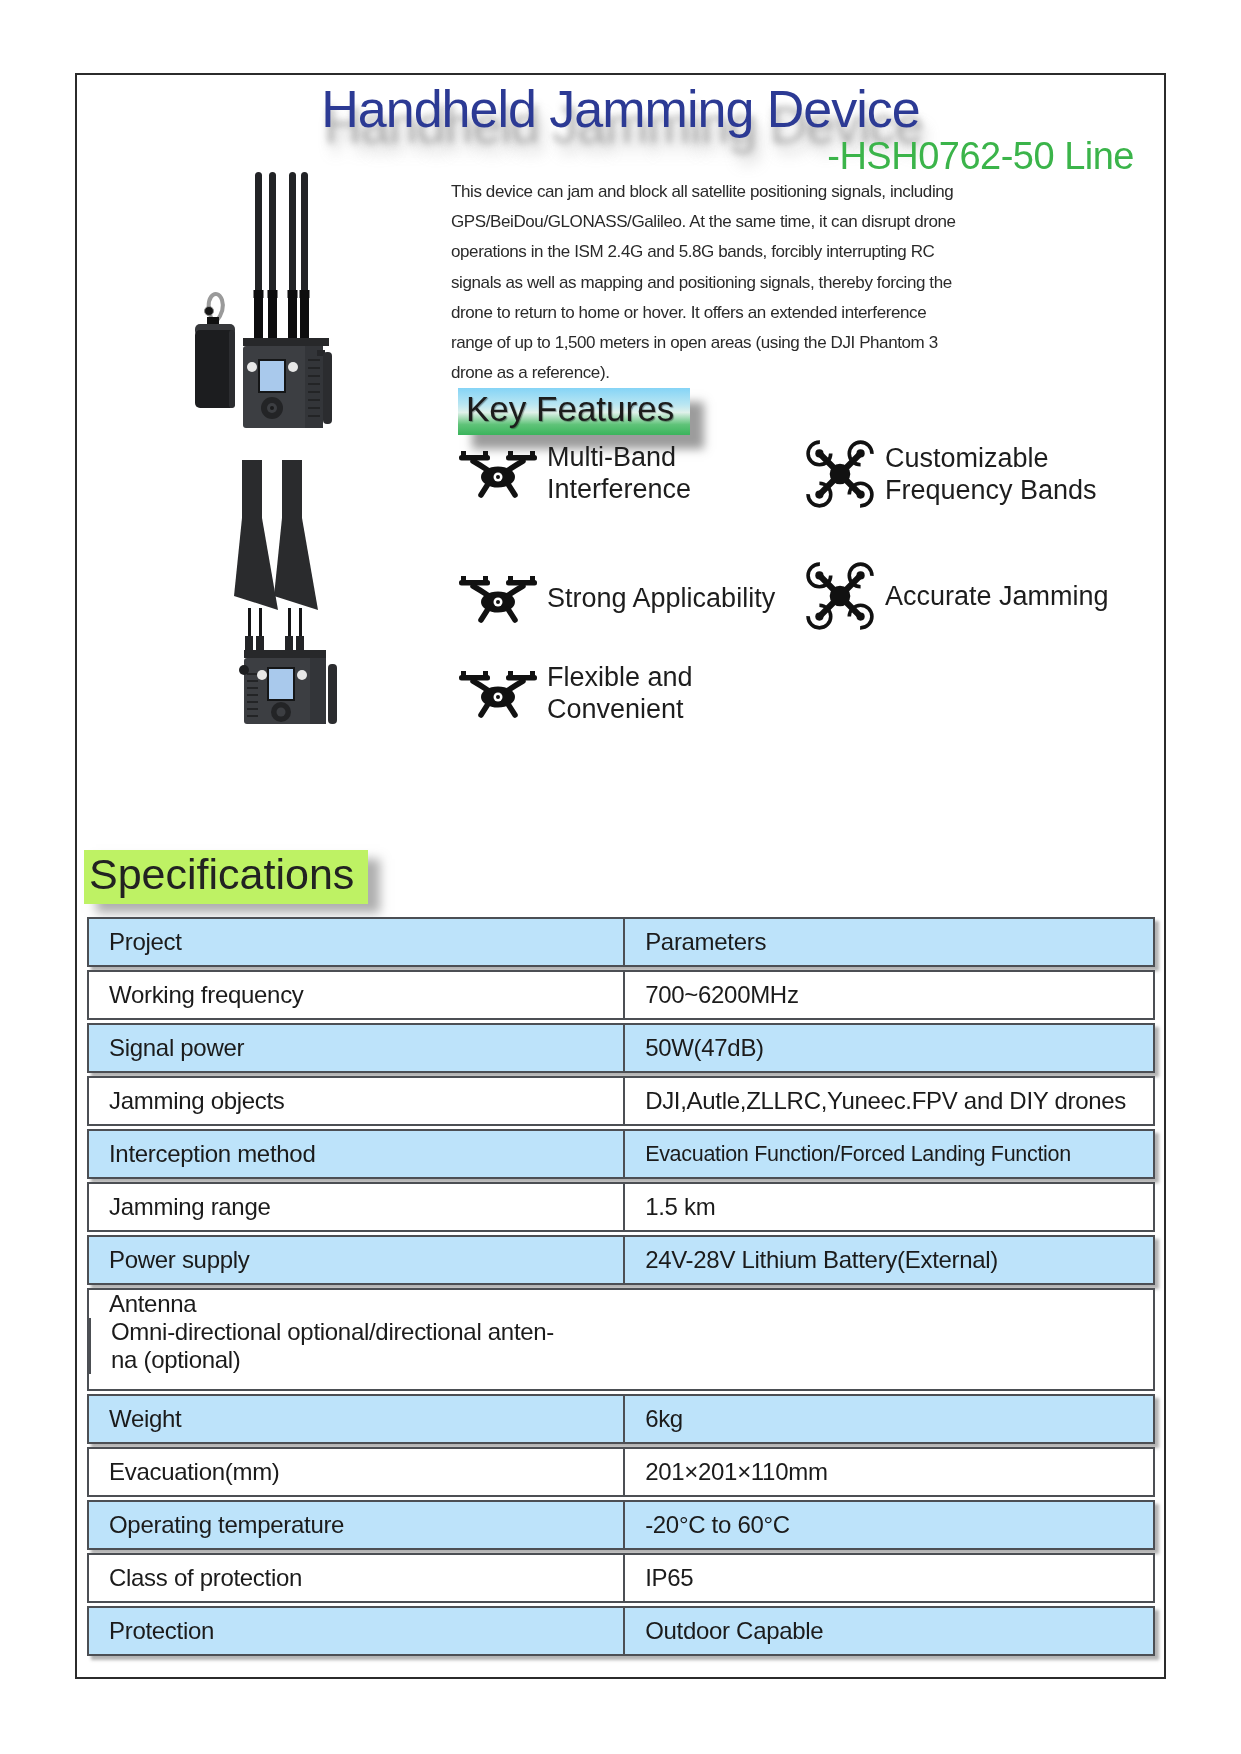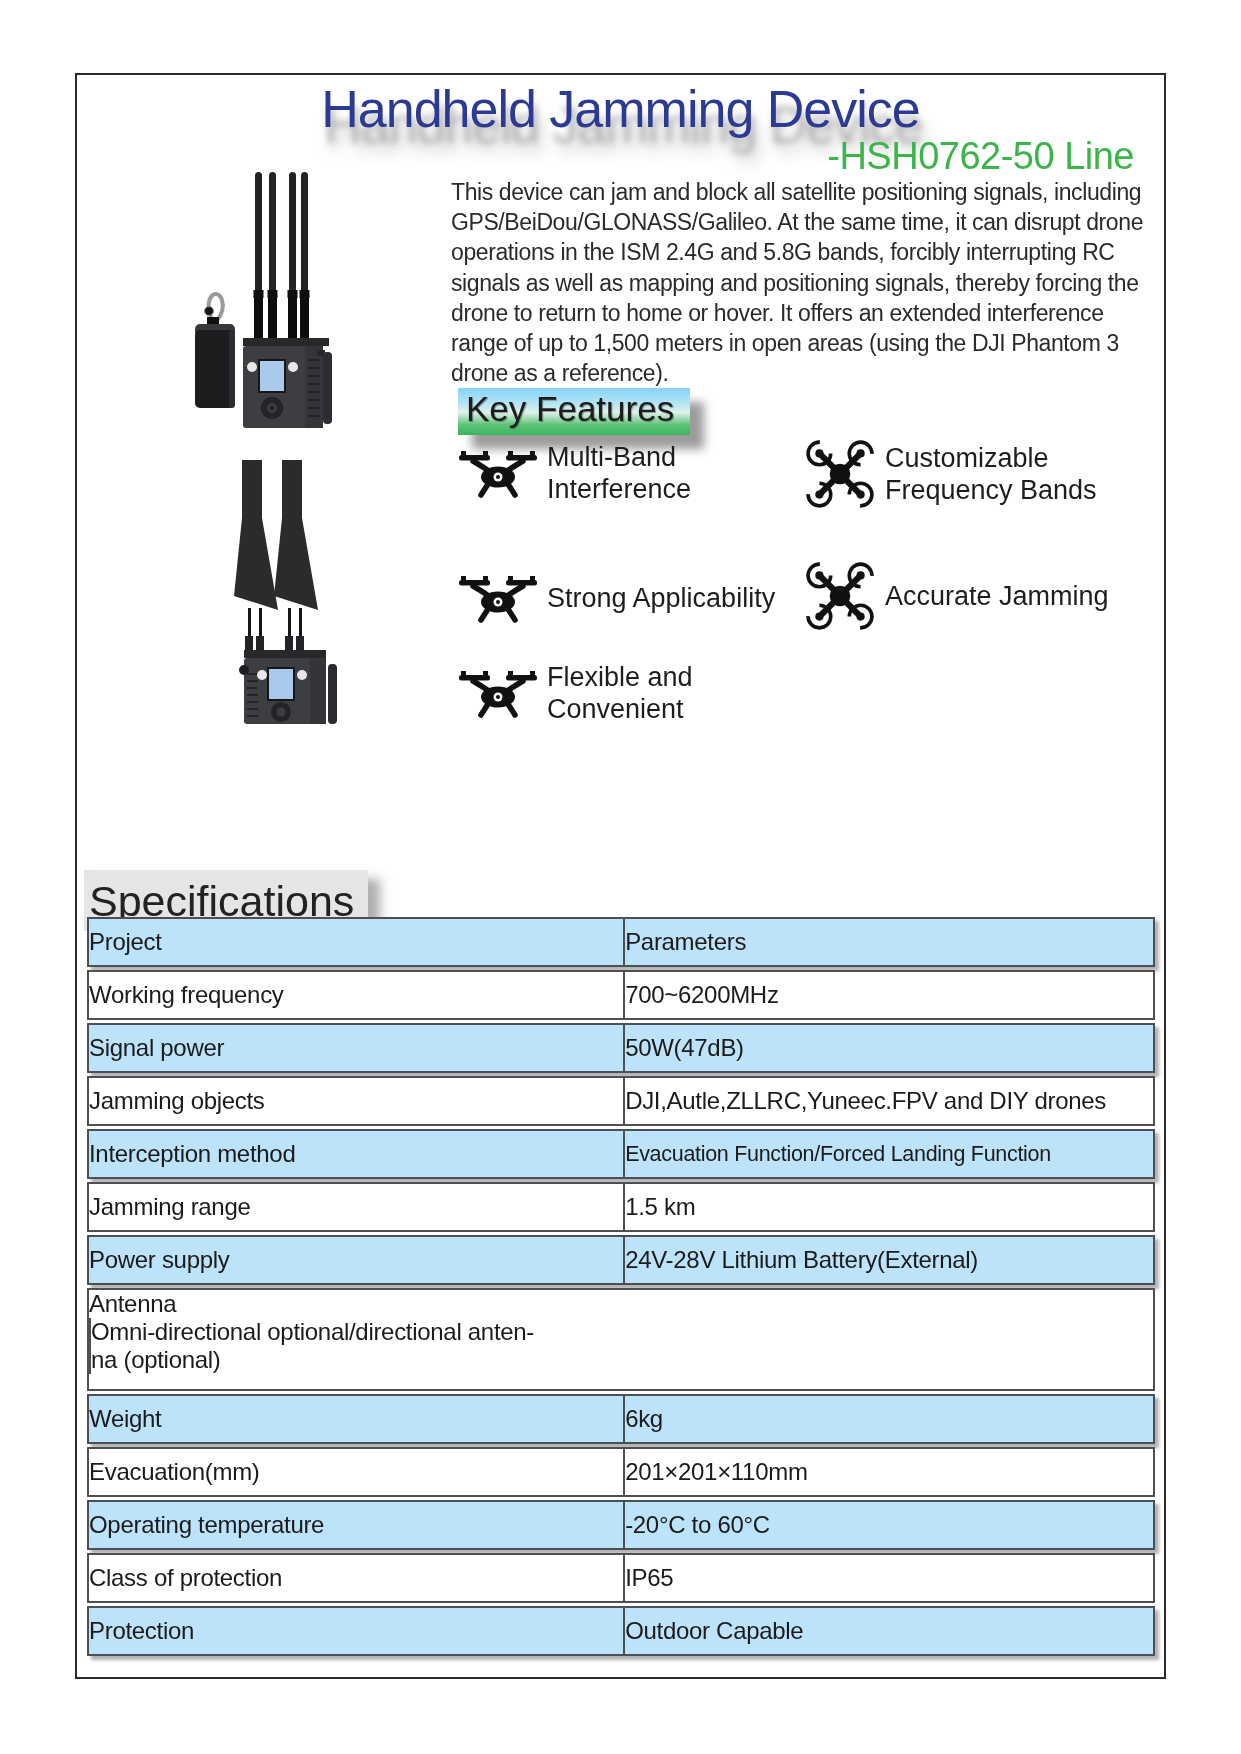--- a/index.html
+++ b/index.html
@@ -16,21 +16,21 @@
     position:absolute;left:0;top:4px;width:100%;text-align:center;
     font-size:52px;letter-spacing:-1px;color:#2c3a94;font-weight:500;
     text-shadow:3px 16px 7px rgba(110,110,110,.55), 8px 26px 14px rgba(140,140,140,.4);
     white-space:nowrap;
   }
   .model{
     position:absolute;right:30px;top:60px;font-size:38px;color:#3bb44a;
     letter-spacing:-0.5px;white-space:nowrap;
   }
   
-  .desc{position:absolute;left:374px;top:102px;font-size:23px;line-height:30.2px;
+  .desc{position:absolute;left:374px;top:102px;font-size:17px;line-height:30.2px;
     letter-spacing:-0.4px;color:#2a2a2a;}
   .desc div{white-space:nowrap;}
   
   .key-heading{
     position:absolute;left:372px;top:313px;display:inline-block;
     font-size:35px;color:#1c1c1c;padding:1px 16px 6px 8px;
     background:linear-gradient(180deg,#85d4f6 0%,#b9e6f2 35%,#dff1ea 52%,#5fc378 78%,#3bb45c 100%);
     box-shadow:14px 14px 9px rgba(75,75,75,.55);
     text-shadow:1px 1px 1px rgba(0,0,0,.35);
     white-space:nowrap;
@@ -39,34 +39,34 @@
   .feature{position:absolute;display:flex;align-items:center;gap:10px;}
   .feature .lbl{font-size:27px;line-height:32px;white-space:pre-line;color:#1d1d1d;}
   .f0{left:382px;top:366px;}
   .f1{left:728px;top:364px;}
   .f2{left:382px;top:498px;}
   .f3{left:728px;top:486px;}
   .f4{left:382px;top:586px;}
   
   .spec-heading{
     position:absolute;left:7px;top:775px;display:inline-block;
-    font-size:43px;color:#222;padding:7px 14px 5px 5px;background:#e5e5e5;
-    box-shadow:12px 9px 10px rgba(95,95,95,.5);white-space:nowrap;margin-top:20px;
+    font-size:43px;color:#222;padding:0 14px 5px 5px;background:#bef264;
+    box-shadow:12px 9px 10px rgba(95,95,95,.5);white-space:nowrap;
   }
   
   .spec-table{position:absolute;left:10px;top:842px;width:1068px;}
   .trow{
     display:flex;box-sizing:border-box;border:2px solid #4c4f54;margin-bottom:3px;
     height:50px;background:#fff;
   }
   .trow.blue{background:#bde3fa;box-shadow:4px 4px 3px rgba(55,55,55,.38);}
   .rows .trow:nth-child(even){background:#bde3fa;box-shadow:4px 4px 3px rgba(55,55,55,.38);}
   .cell{
     display:flex;align-items:center;box-sizing:border-box;
-    padding-left:0;padding-right:6px;font-size:24px;color:#1b1b1b;
+    padding-left:20px;padding-right:6px;font-size:24px;color:#1b1b1b;
     white-space:pre-line;letter-spacing:-0.3px;
   }
   .cell-left{width:50.2%;}
   .cell-right{width:49.8%;border-left:2px solid #4c4f54;}
   .rows .trow:nth-child(4) .cell-right{font-size:21.5px;}
   .rows .trow:nth-child(7){height:103px;flex-direction:column;}
   
   .device1{position:absolute;left:116px;top:95px;}
   .device2{position:absolute;left:155px;top:385px;}
 </style>

